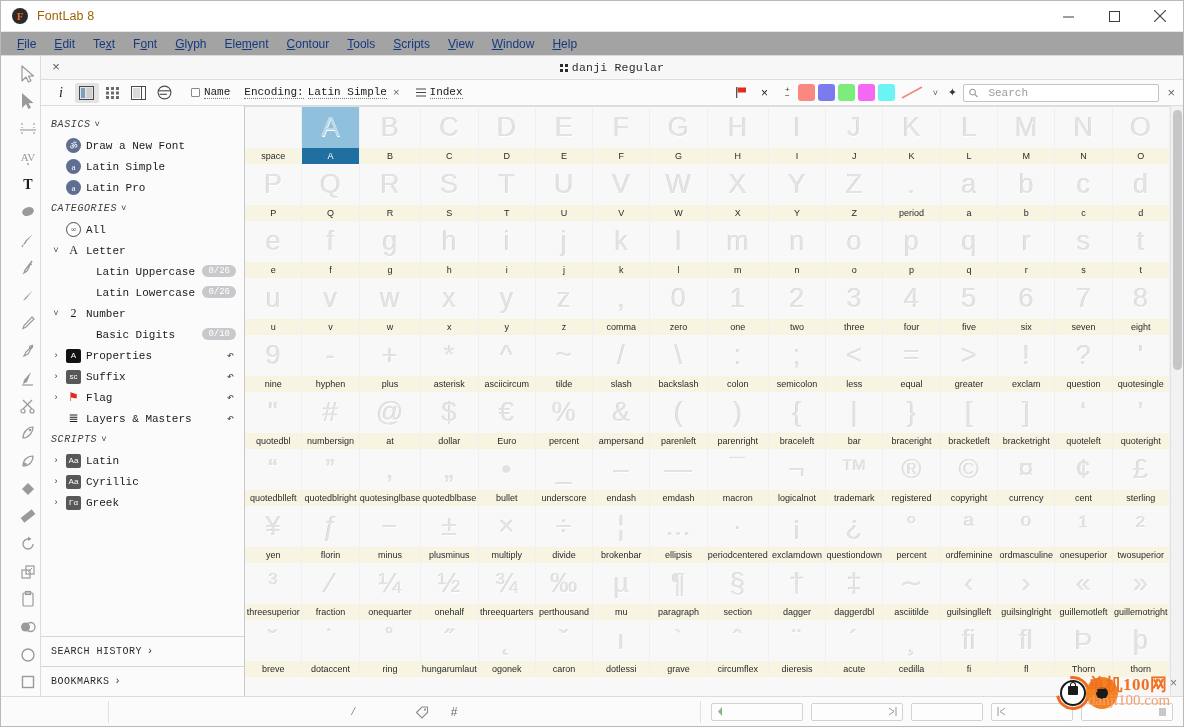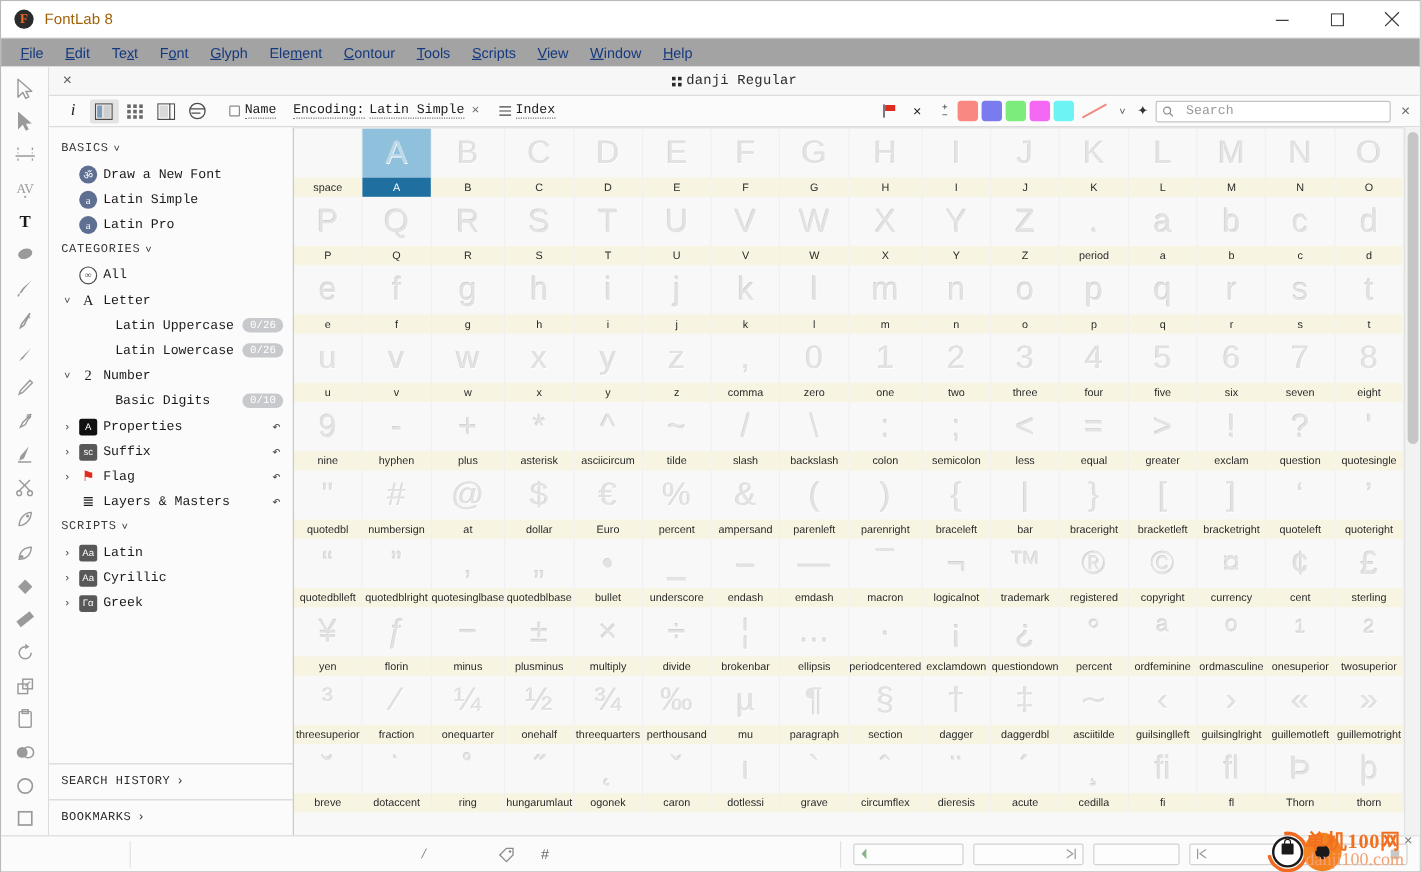--- a/index.html
+++ b/index.html
@@ -59,21 +59,21 @@
   .body { flex: 1; display: flex; min-height: 0; }
 
   
   .toolpalette {
     width: 40px; min-width: 40px; background: #fbfbfb;
     border-right: 1px solid #dcdcdc;
     display: flex; flex-direction: column; align-items: center;
     padding-top: 4px;
   }
   .tool {
-    width: 32px; height: 30px; display: flex; align-items: center; justify-content: center;
+    width: 32px; height: 30px; display: flex; align-items: center; justify-content: flex-end;
     color: #9a9a9a;
   }
   .tool.active { color: #1a1a1a; }
   .tool svg { display: block; }
 
   
   .docarea { flex: 1; display: flex; flex-direction: column; min-width: 0; background:#fbfbfb; }
 
   
   .tabstrip {
@@ -145,21 +145,21 @@
 
   
   .leftpanel {
     width: 204px; min-width: 204px; background:#fbfbfb;
     border-right: 1px solid #c8c8c8;
     display: flex; flex-direction: column;
   }
   .lp-scroll { flex: 1; overflow: hidden; padding-top: 8px; }
   .lp-head {
     font-family: "Liberation Mono", monospace; font-size: 10px; color:#3a3a3a;
-    letter-spacing: .6px; padding: 5px 0 5px 10px; display:flex; align-items:center; gap:4px;
+    letter-spacing: .6px; padding: 5px 0 5px 10px; display:flex; align-items:center; gap:4px;font-style:italic;
   }
   .lp-head .ca { font-size: 9px; color: #333; }
   .lp-row {
     height: 21px; display:flex; align-items:center; gap:5px;
     padding-left: 10px; font-family: "Liberation Mono", monospace;
     font-size: 11px; color:#1a1a1a; position: relative;
   }
   .lp-row .arrow { width: 10px; font-size: 9px; color:#444; text-align:center; }
   .lp-row .arrow.none { visibility:hidden; }
   .lp-row .ind { width: 10px; }
@@ -250,21 +250,21 @@
   .sb-modebtn {
     width:20px;height:18px;border-radius:2px;background:#eaeaea;
     display:flex;align-items:center;justify-content:center;
   }
   .cols-label {
     font-family:"Liberation Mono", monospace; font-size:10px; color:#3a3a3a;
   }
 
   
   .watermark {
-    position:absolute; right: 4px; bottom: 0;
+    position:absolute; right: 4px; bottom: 17px;
     width: 165px; height: 39px; pointer-events:none;
   }
   .wm-text1 {
     position:absolute; left: 74px; top: 3px;
     font-size: 17px; color:#f07020; font-family:"Liberation Serif", serif;
     letter-spacing:.5px; font-weight:bold;
   }
   .wm-text2 {
     position:absolute; left: 74px; top: 22px;
     font-size: 15px; color:#f4a070; font-family:"Liberation Serif", serif;

